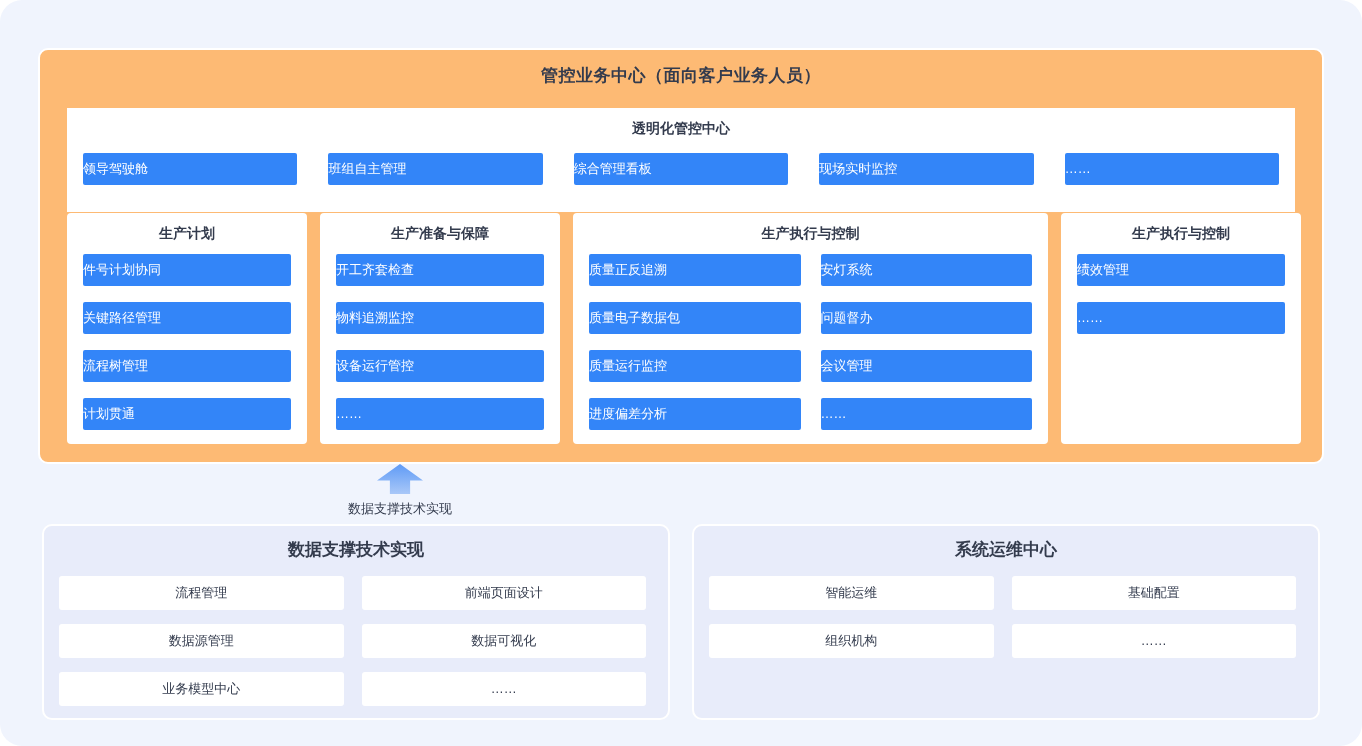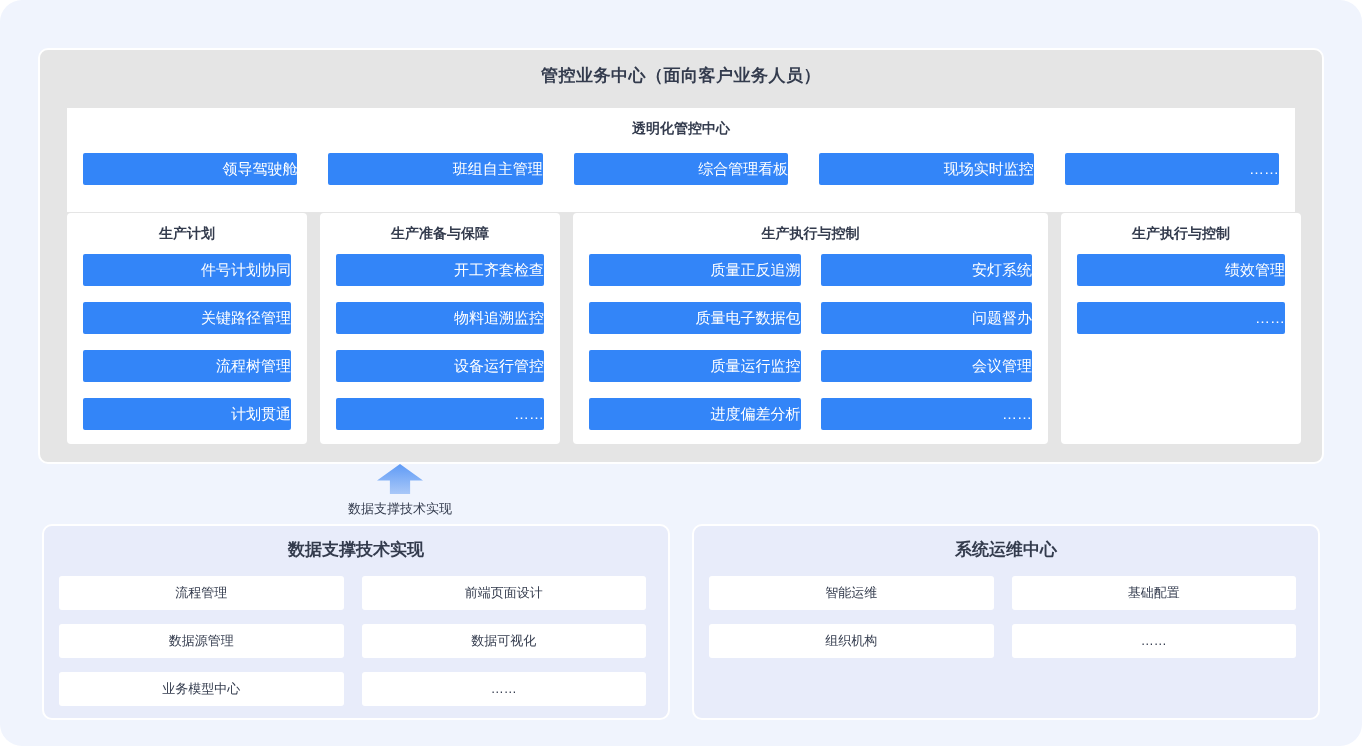--- a/index.html
+++ b/index.html
@@ -26,21 +26,21 @@
     overflow: hidden;
   }
 
   
   #top-panel {
     position: absolute;
     left: 38px;
     top: 48px;
     width: 1286px;
     height: 416px;
-    background: #e5e5e5;
+    background: #fdba74;
     border: 2px solid #ffffff;
     border-radius: 10px;
   }
 
   #top-panel-title {
     position: absolute;
     left: 0; top: 14px;
     width: 100%;
     text-align: center;
     font-size: 17px;
@@ -75,24 +75,24 @@
     left: 16px;
     top: 45px;
     width: 1196px;
     display: flex;
     gap: 31px;
   }
 
   .blue-chip {
     background: #3385f8;
     color: #ffffff;
-    font-size: 15px;
+    font-size: 13px;
     height: 32px;
     line-height: 32px;
-    text-align: right;
+    text-align: left;
     border-radius: 2px;
     white-space: nowrap;
     overflow: hidden;
   }
 
   #transparent-row .blue-chip { flex: 1 1 0; }
 
   
   #columns-row {
     position: absolute;

